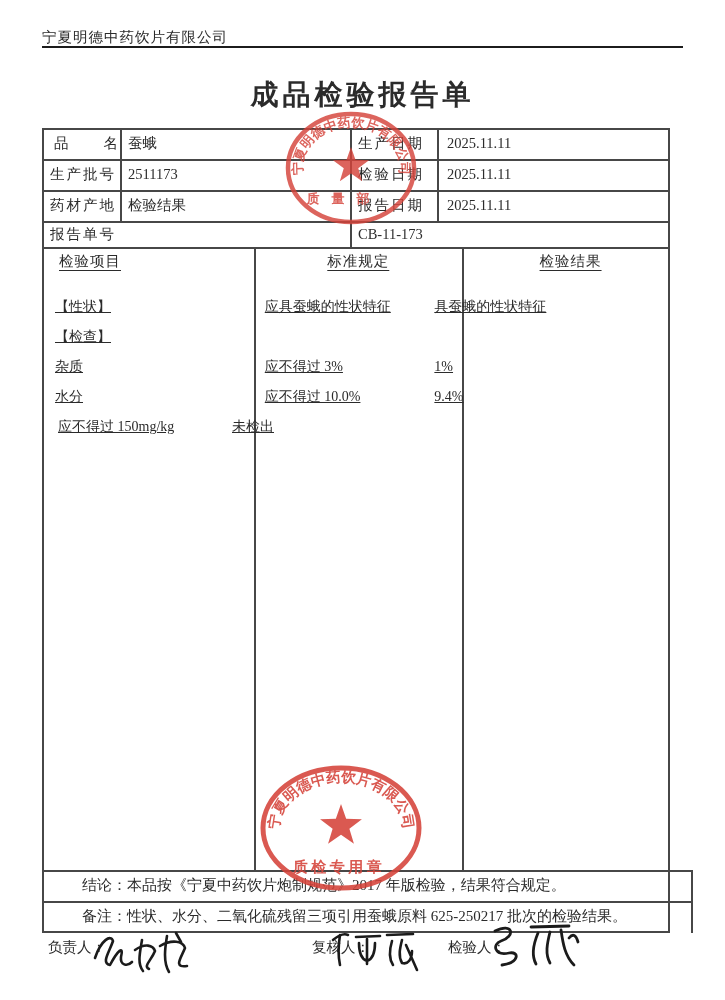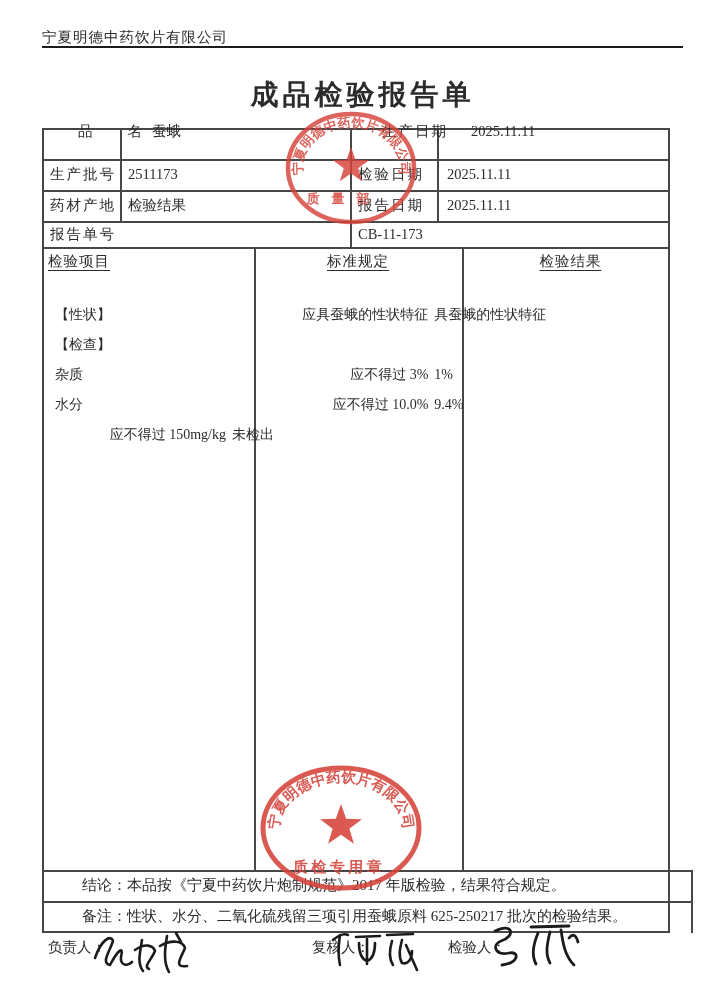--- a/index.html
+++ b/index.html
@@ -10,33 +10,33 @@
   }
   .hline{position:absolute;height:2px;background:#474747;}
   .vline{position:absolute;width:2px;background:#474747;}
   .hdr-company{position:absolute;left:42px;top:28px;font-size:14.5px;letter-spacing:1px;}
   .hdr-code{position:absolute;right:43px;top:28px;font-size:14px;}
   .hdr-rule{position:absolute;left:42px;top:46px;width:641px;height:2px;background:#1c1c1c;}
   .title{position:absolute;left:0;top:76px;width:100%;text-align:center;
          font-size:28px;font-weight:bold;letter-spacing:4px;}
   .cell{position:absolute;font-size:14.5px;white-space:nowrap;}
   .lbl{letter-spacing:2px;}
-  .row1{top:116px;height:38px;line-height:31px;margin-left:24px;}
+  .row1{top:128px;height:38px;line-height:31px;}
   .row2{top:159px;height:31px;line-height:31px;}
   .row3{top:190px;height:31px;line-height:31px;}
   .row4{top:221px;height:26px;line-height:26px;}
   .colhead{position:absolute;left:42px;top:252px;width:628px;display:flex;font-size:14.5px;}
-  .colhead .c1{width:212px;padding-left:6px;box-sizing:border-box;text-align:left;}
+  .colhead .c1{width:212px;padding-left:17px;box-sizing:border-box;text-align:left;}
   .colhead .c2{width:236px;text-align:center;}
   .colhead .c3{width:208px;text-align:center;}
   .colhead span{text-decoration:underline;text-underline-offset:4px;letter-spacing:1px;}
-  .content-rows{position:absolute;left:42px;top:300px;width:628px;}
+  .content-rows{position:absolute;left:42px;top:292px;width:628px;text-decoration:underline;}
   .content-row{display:flex;height:30px;line-height:30px;font-size:14px;white-space:nowrap;}
   .content-row .c1{width:212px;padding-left:13px;box-sizing:border-box;}
-  .content-row .c2{width:184px;padding-left:16px;box-sizing:border-box;text-align:right;}
+  .content-row .c2{width:184px;padding-left:16px;box-sizing:border-box;}
   .content-row .c3{width:248px;padding-left:6px;box-sizing:border-box;}
   .concl{position:absolute;left:82px;top:870px;height:17px;line-height:31px;font-size:15px;white-space:nowrap;}
   .remark{position:absolute;left:82px;top:901px;height:31px;line-height:31px;font-size:15px;white-space:nowrap;}
   .signrow{position:absolute;top:938px;font-size:14.5px;}
   .stamp{position:absolute;pointer-events:none;}
   .sig{position:absolute;}
 </style>
 </head>
 <body>
 

